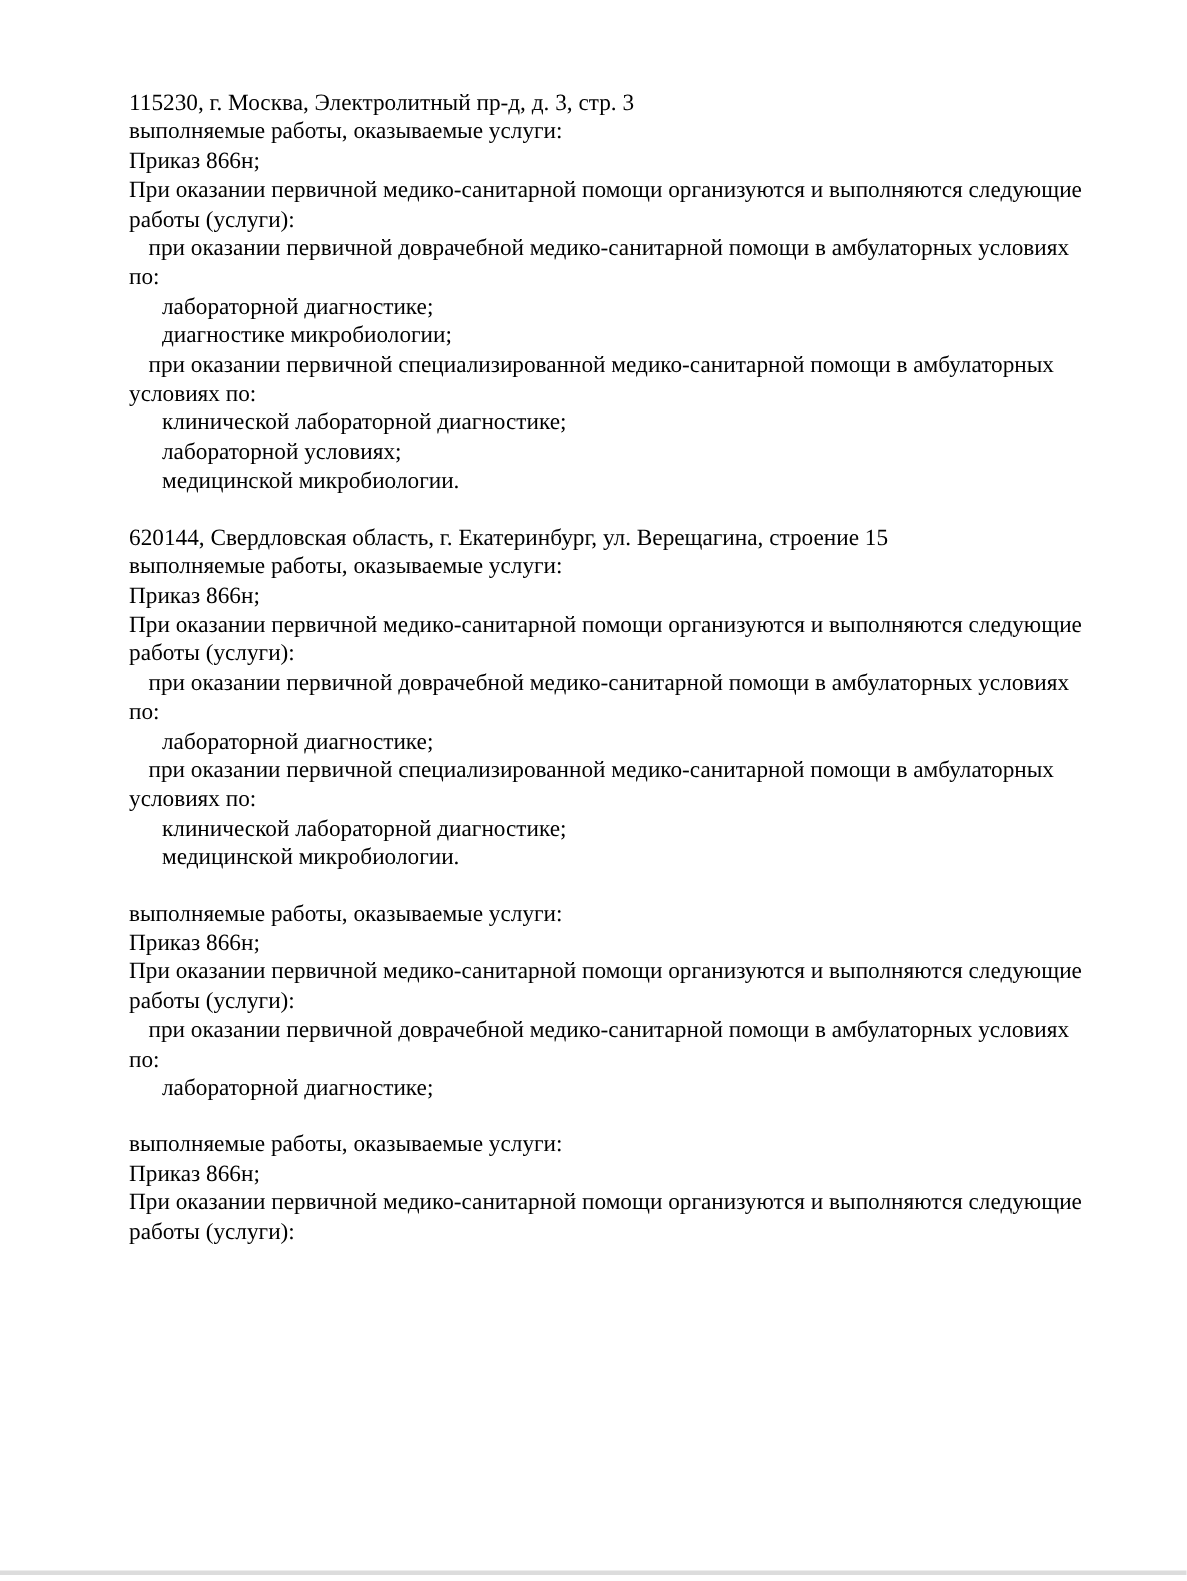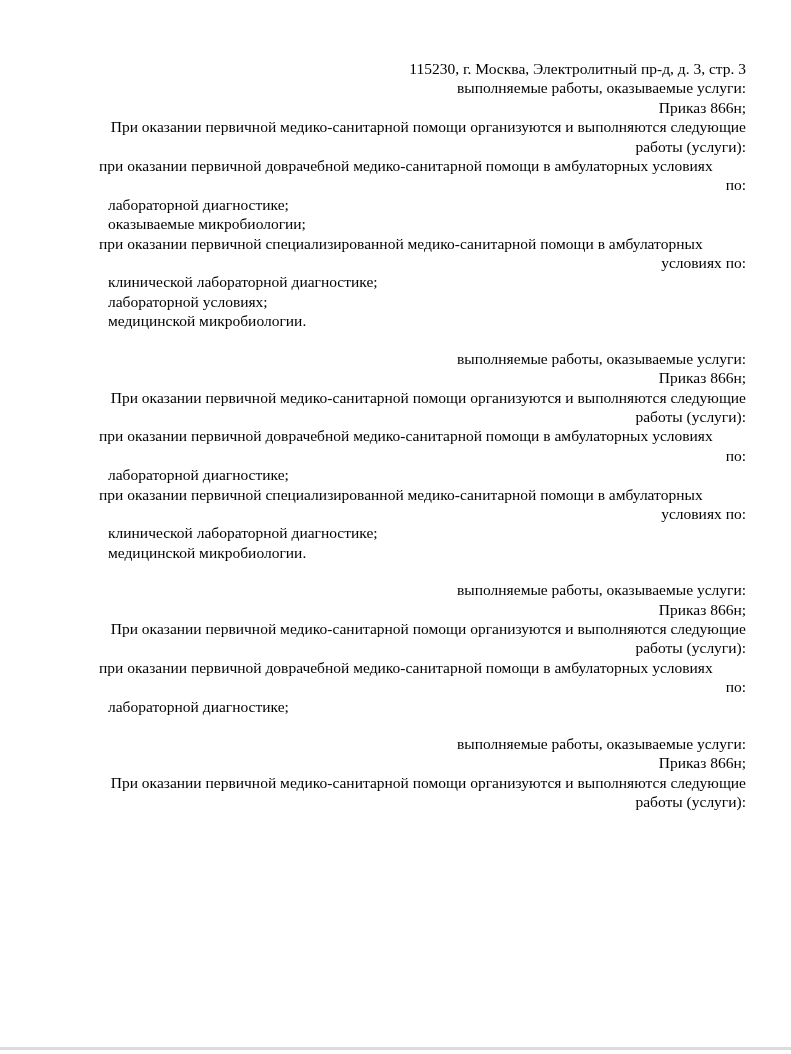--- a/index.html
+++ b/index.html
@@ -23,21 +23,21 @@
     font-size: 15.5px;
     line-height: 19.4px;
     font-weight: 400;
   }
   .block {
     margin: 0 0 18px 0;
   }
   .line {
     white-space: nowrap;
   }
-  .i0 { padding-left: 0; text-align: right; }
+  .i0 { padding-left: 0; }
   .i1 { padding-left: 13px; }
   .i2 { padding-left: 22px; }
   .bottom-divider {
     position: absolute;
     left: 0;
     top: 1047px;
     width: 791px;
     height: 3px;
     background: #dcdcdc;
   }
@@ -48,28 +48,29 @@
 <div class="doc">
     <div class="block">
       <div class="line i0">115230, г. Москва, Электролитный пр-д, д. 3, стр. 3</div>
       <div class="line i0">выполняемые работы, оказываемые услуги:</div>
       <div class="line i0">Приказ 866н;</div>
       <div class="line i0">При оказании первичной медико-санитарной помощи организуются и выполняются следующие</div>
       <div class="line i0">работы (услуги):</div>
       <div class="line i1">при оказании первичной доврачебной медико-санитарной помощи в амбулаторных условиях</div>
       <div class="line i0">по:</div>
       <div class="line i2">лабораторной диагностике;</div>
-      <div class="line i2">оказываемые микробиологии;</div>
+      <div class="line i2">диагностике микробиологии;</div>
       <div class="line i1">при оказании первичной специализированной медико-санитарной помощи в амбулаторных</div>
       <div class="line i0">условиях по:</div>
       <div class="line i2">клинической лабораторной диагностике;</div>
       <div class="line i2">лабораторной условиях;</div>
       <div class="line i2">медицинской микробиологии.</div>
     </div>
     <div class="block">
+      <div class="line i0">620144, Свердловская область, г. Екатеринбург, ул. Верещагина, строение 15</div>
       <div class="line i0">выполняемые работы, оказываемые услуги:</div>
       <div class="line i0">Приказ 866н;</div>
       <div class="line i0">При оказании первичной медико-санитарной помощи организуются и выполняются следующие</div>
       <div class="line i0">работы (услуги):</div>
       <div class="line i1">при оказании первичной доврачебной медико-санитарной помощи в амбулаторных условиях</div>
       <div class="line i0">по:</div>
       <div class="line i2">лабораторной диагностике;</div>
       <div class="line i1">при оказании первичной специализированной медико-санитарной помощи в амбулаторных</div>
       <div class="line i0">условиях по:</div>
       <div class="line i2">клинической лабораторной диагностике;</div>

